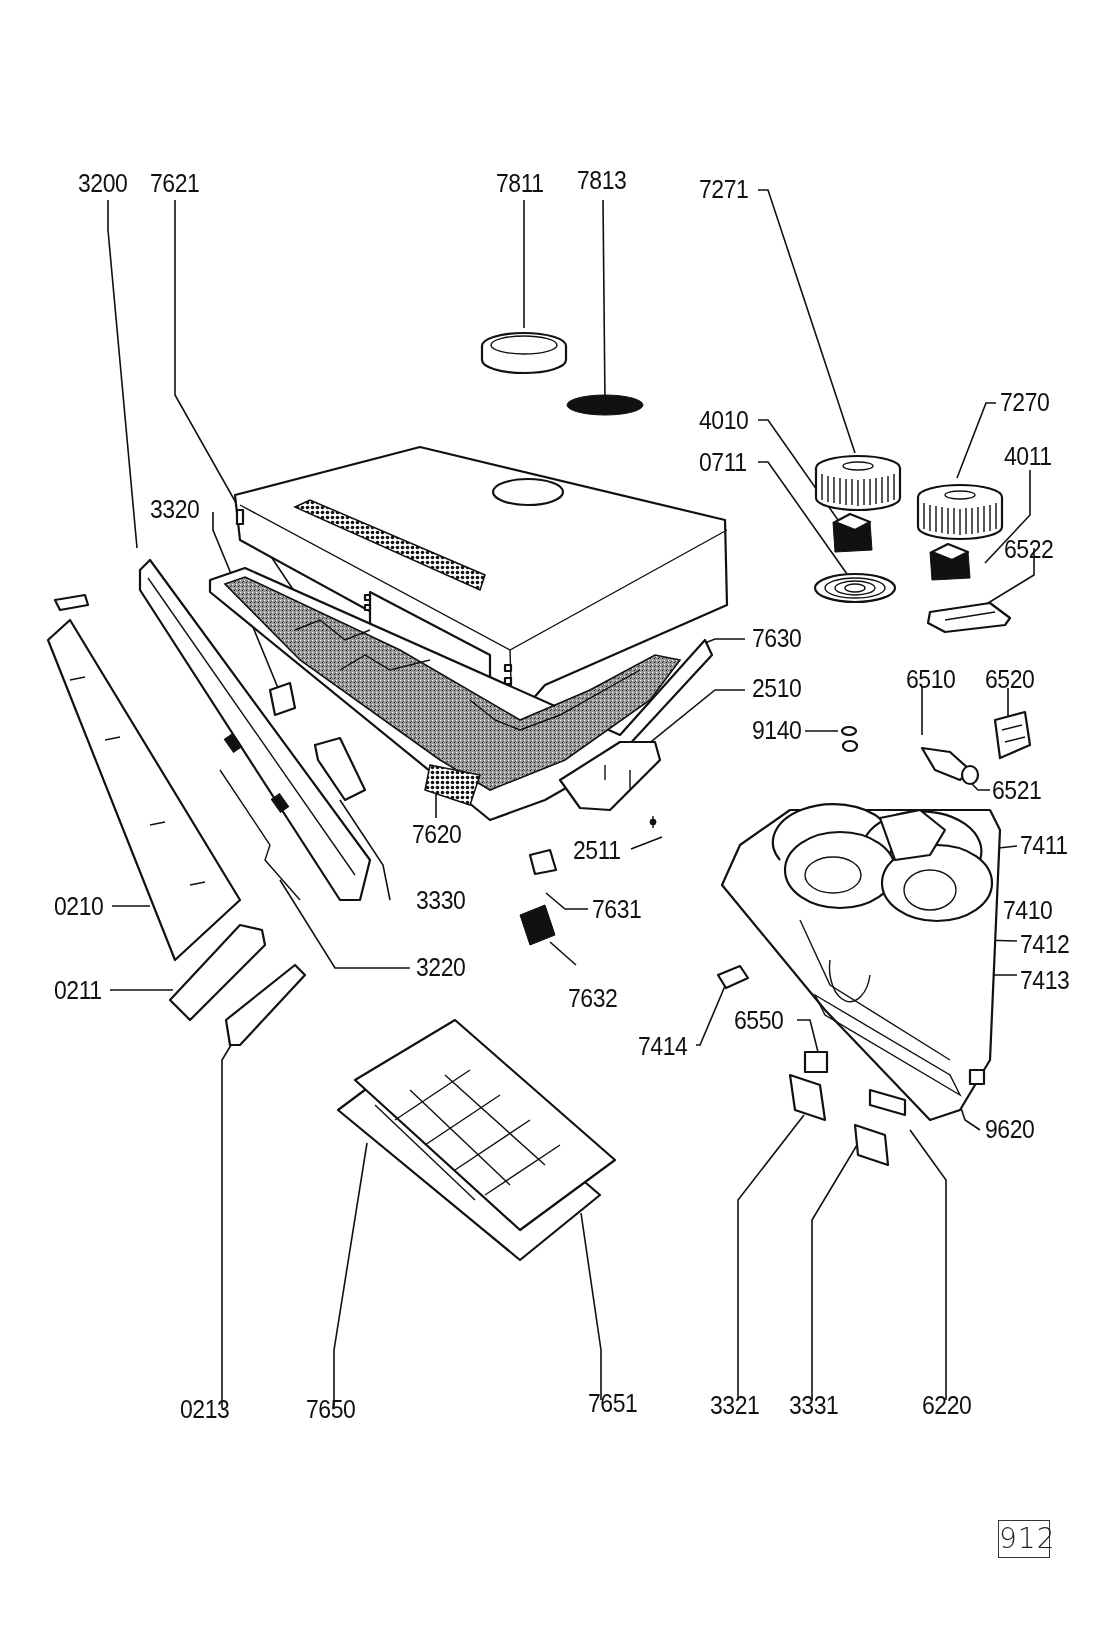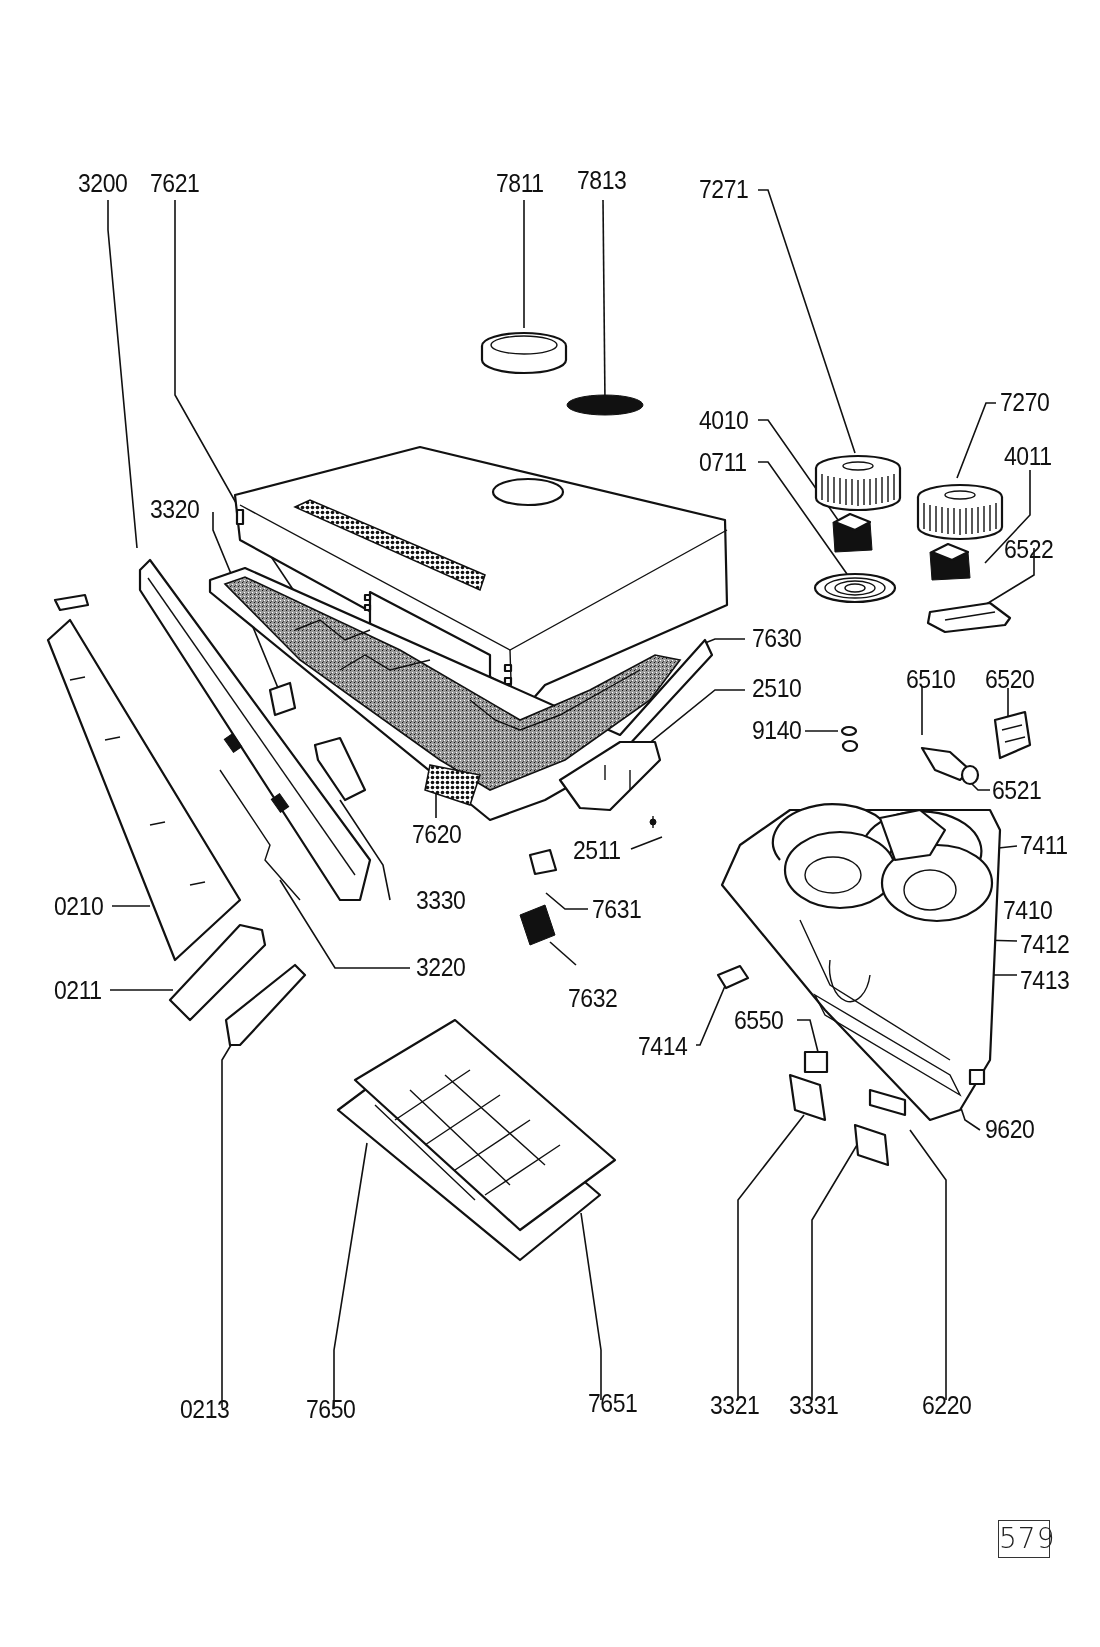--- a/index.html
+++ b/index.html
@@ -252,13 +252,13 @@
 <div class="lbl" style="left:638px;top:1034px;">7414</div>
 <div class="lbl" style="left:734px;top:1008px;">6550</div>
 <div class="lbl" style="left:985px;top:1117px;">9620</div>
 <div class="lbl" style="left:180px;top:1397px;">0213</div>
 <div class="lbl" style="left:306px;top:1397px;">7650</div>
 <div class="lbl" style="left:588px;top:1391px;">7651</div>
 <div class="lbl" style="left:710px;top:1393px;">3321</div>
 <div class="lbl" style="left:789px;top:1393px;">3331</div>
 <div class="lbl" style="left:922px;top:1393px;">6220</div>
 
-<div class="page-num">579</div>
+<div class="page-num">912</div>
 
 </body></html>

